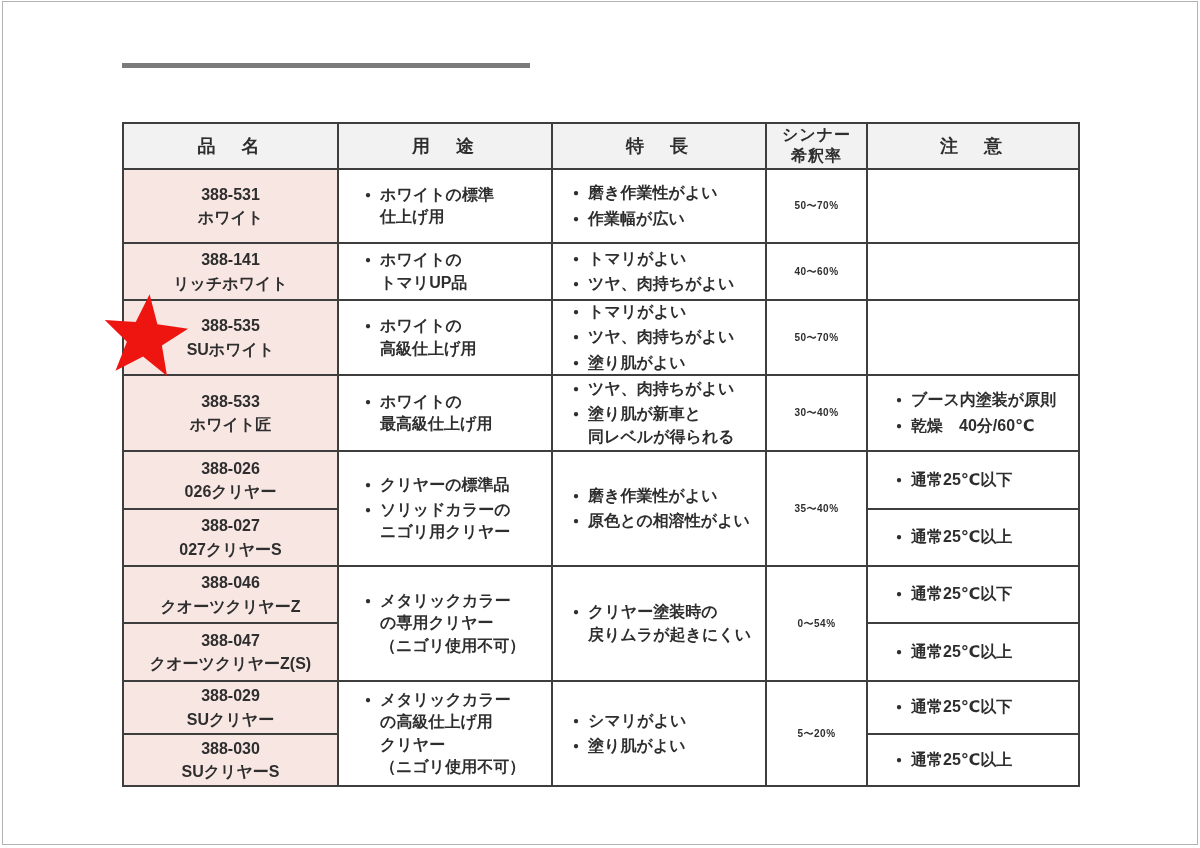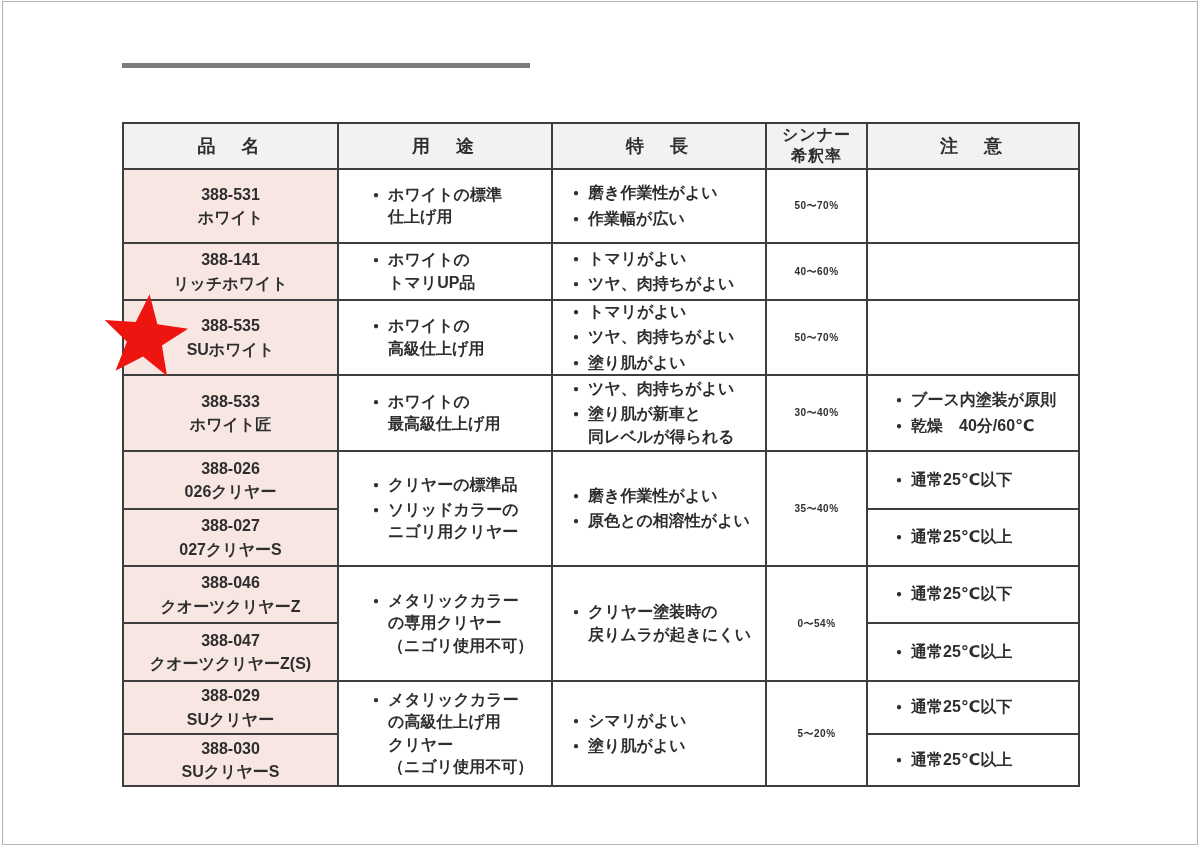--- a/index.html
+++ b/index.html
@@ -27,21 +27,21 @@
   th {
     background:#f2f2f2; font-size:18px; font-weight:bold; color:#2e2e2e;
     letter-spacing:4px; text-align:center; vertical-align:middle;
   }
   th.th-thinner { font-size:16px; letter-spacing:1px; white-space:pre-line; line-height:1.3; }
   td { vertical-align:middle; font-weight:bold; font-size:16px; }
   td.pcell { background:#f8e6e3; text-align:center; line-height:1.45; }
   .pcode, .pname { white-space:nowrap; }
   td.thin { text-align:center; letter-spacing:0.5px; font-size:10px; }
   .blist { display:flex; flex-direction:column; gap:3px; }
-  td.use  .blist { padding-left:34px; padding-right:6px; }
+  td.use  .blist { padding-left:26px; padding-right:6px; }
   td.feat .blist { padding-left:20px; padding-right:6px; }
   td.note .blist { padding-left:28px; padding-right:6px; }
   .bitem { display:flex; align-items:flex-start; }
   .bitem::before { content:"●"; flex:0 0 15px; font-size:10px; line-height:1.4; padding-top:4px; }
   .bitem .txt { white-space:pre-line; line-height:1.4; }
 
   svg.star { position:absolute; left:95px; top:288px; width:100px; height:100px; }
 </style>
 </head>
 <body>

